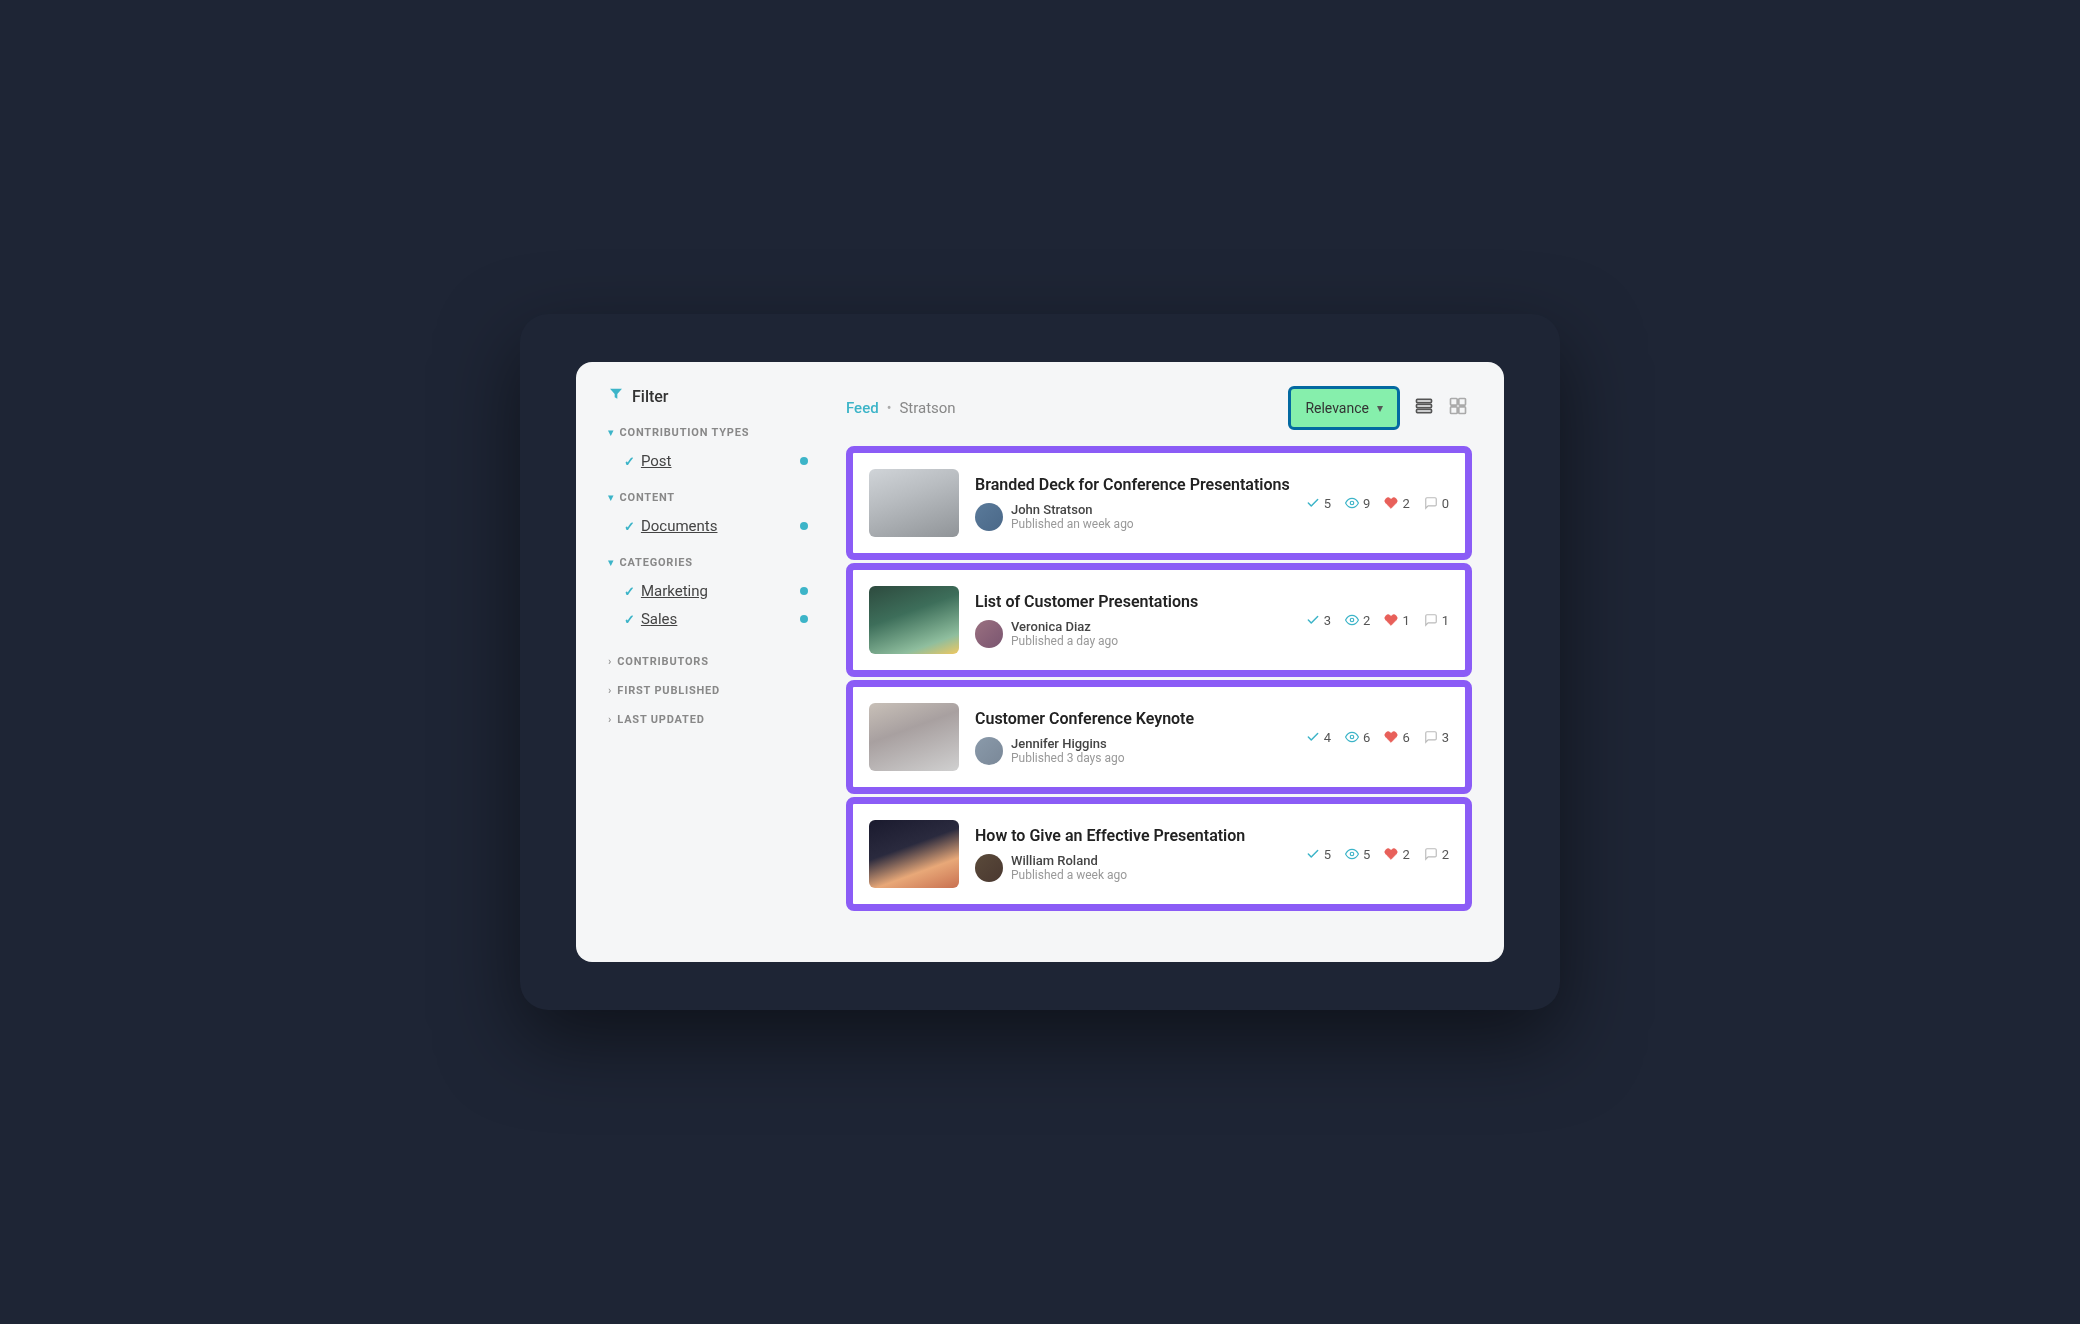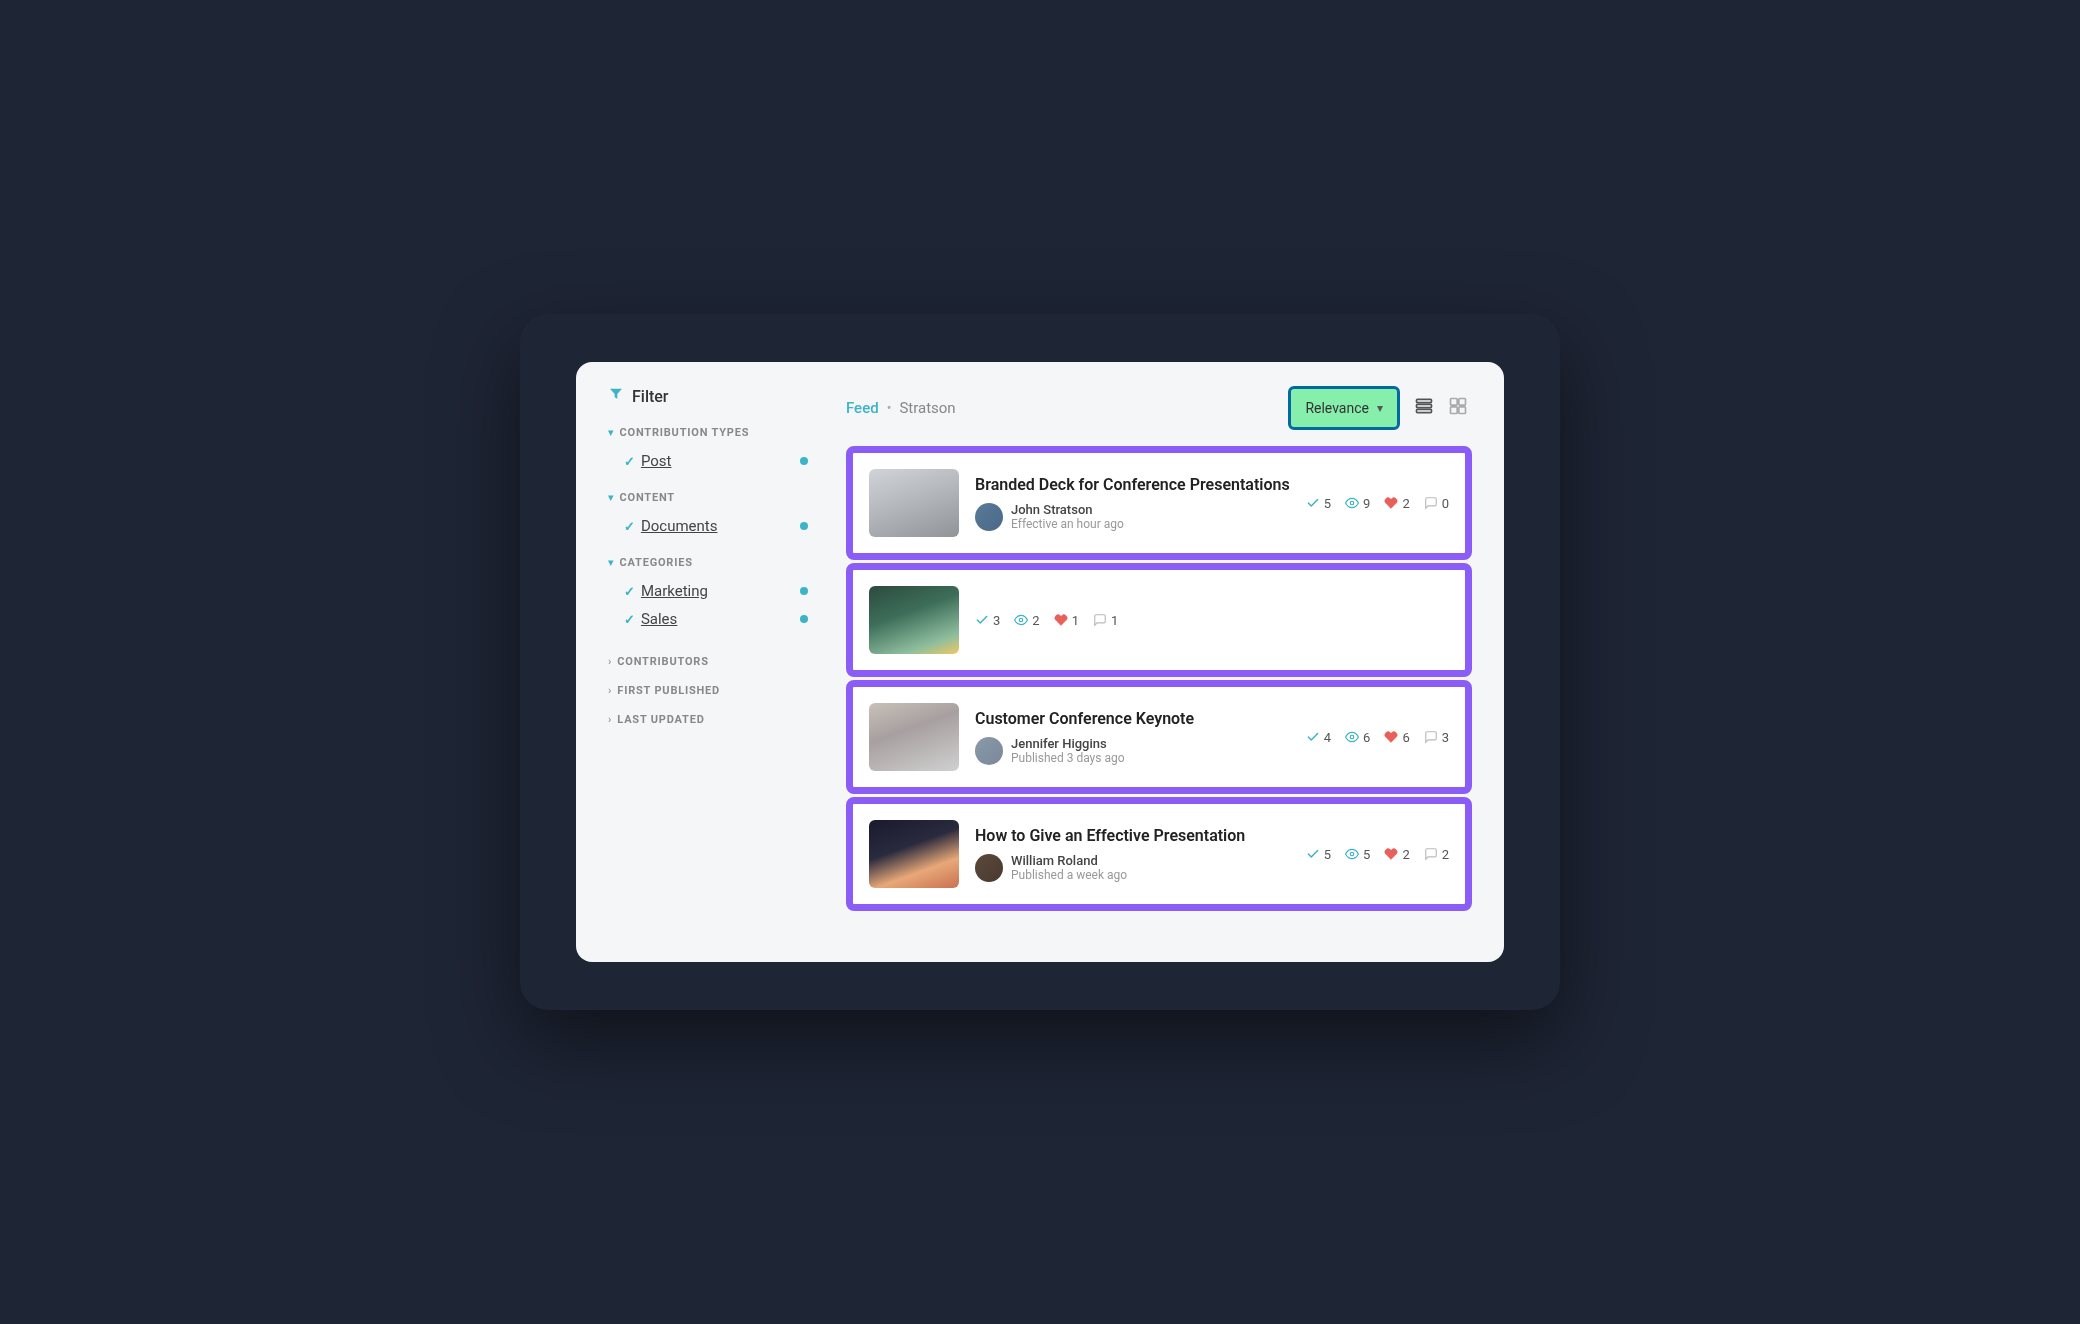--- a/index.html
+++ b/index.html
@@ -517,21 +517,21 @@
         <div class="card">
     <div class="card-thumbnail">
       <div class="thumb-desk"></div>
     </div>
     <div class="card-info">
       <div class="card-title">Branded Deck for Conference Presentations</div>
       <div class="card-author">
         <div class="author-avatar author-av-1"></div>
         <div class="author-details">
           <span class="author-name">John Stratson</span>
-          <span class="author-time">Effective an hour ago</span>
+          <span class="author-time">Published an week ago</span>
         </div>
       </div>
     </div>
     <div class="card-stats">
       <div class="stat">
         <svg width="14" height="14" viewBox="0 0 24 24" fill="none" stroke="#3cb4c8" stroke-width="2.5" stroke-linecap="round" stroke-linejoin="round">
                     <polyline points="20 6 9 17 4 12"></polyline>
                   </svg>
         <span class="stat-num">5</span>
       </div>
@@ -552,20 +552,30 @@
         <svg width="14" height="14" viewBox="0 0 24 24" fill="none" stroke="#bbb" stroke-width="2">
                     <path d="M21 15a2 2 0 0 1-2 2H7l-4 4V5a2 2 0 0 1 2-2h14a2 2 0 0 1 2 2z"></path>
                   </svg>
         <span class="stat-num">0</span>
       </div>
     </div>
   </div>
             <div class="card">
     <div class="card-thumbnail">
       <div class="thumb-people"></div>
+    </div>
+    <div class="card-info">
+      <div class="card-title">List of Customer Presentations</div>
+      <div class="card-author">
+        <div class="author-avatar author-av-2"></div>
+        <div class="author-details">
+          <span class="author-name">Veronica Diaz</span>
+          <span class="author-time">Published a day ago</span>
+        </div>
+      </div>
     </div>
     <div class="card-stats">
       <div class="stat">
         <svg width="14" height="14" viewBox="0 0 24 24" fill="none" stroke="#3cb4c8" stroke-width="2.5" stroke-linecap="round" stroke-linejoin="round">
                     <polyline points="20 6 9 17 4 12"></polyline>
                   </svg>
         <span class="stat-num">3</span>
       </div>
       <div class="stat">
         <svg width="14" height="14" viewBox="0 0 24 24" fill="none" stroke="#3cb4c8" stroke-width="2" stroke-linecap="round">

